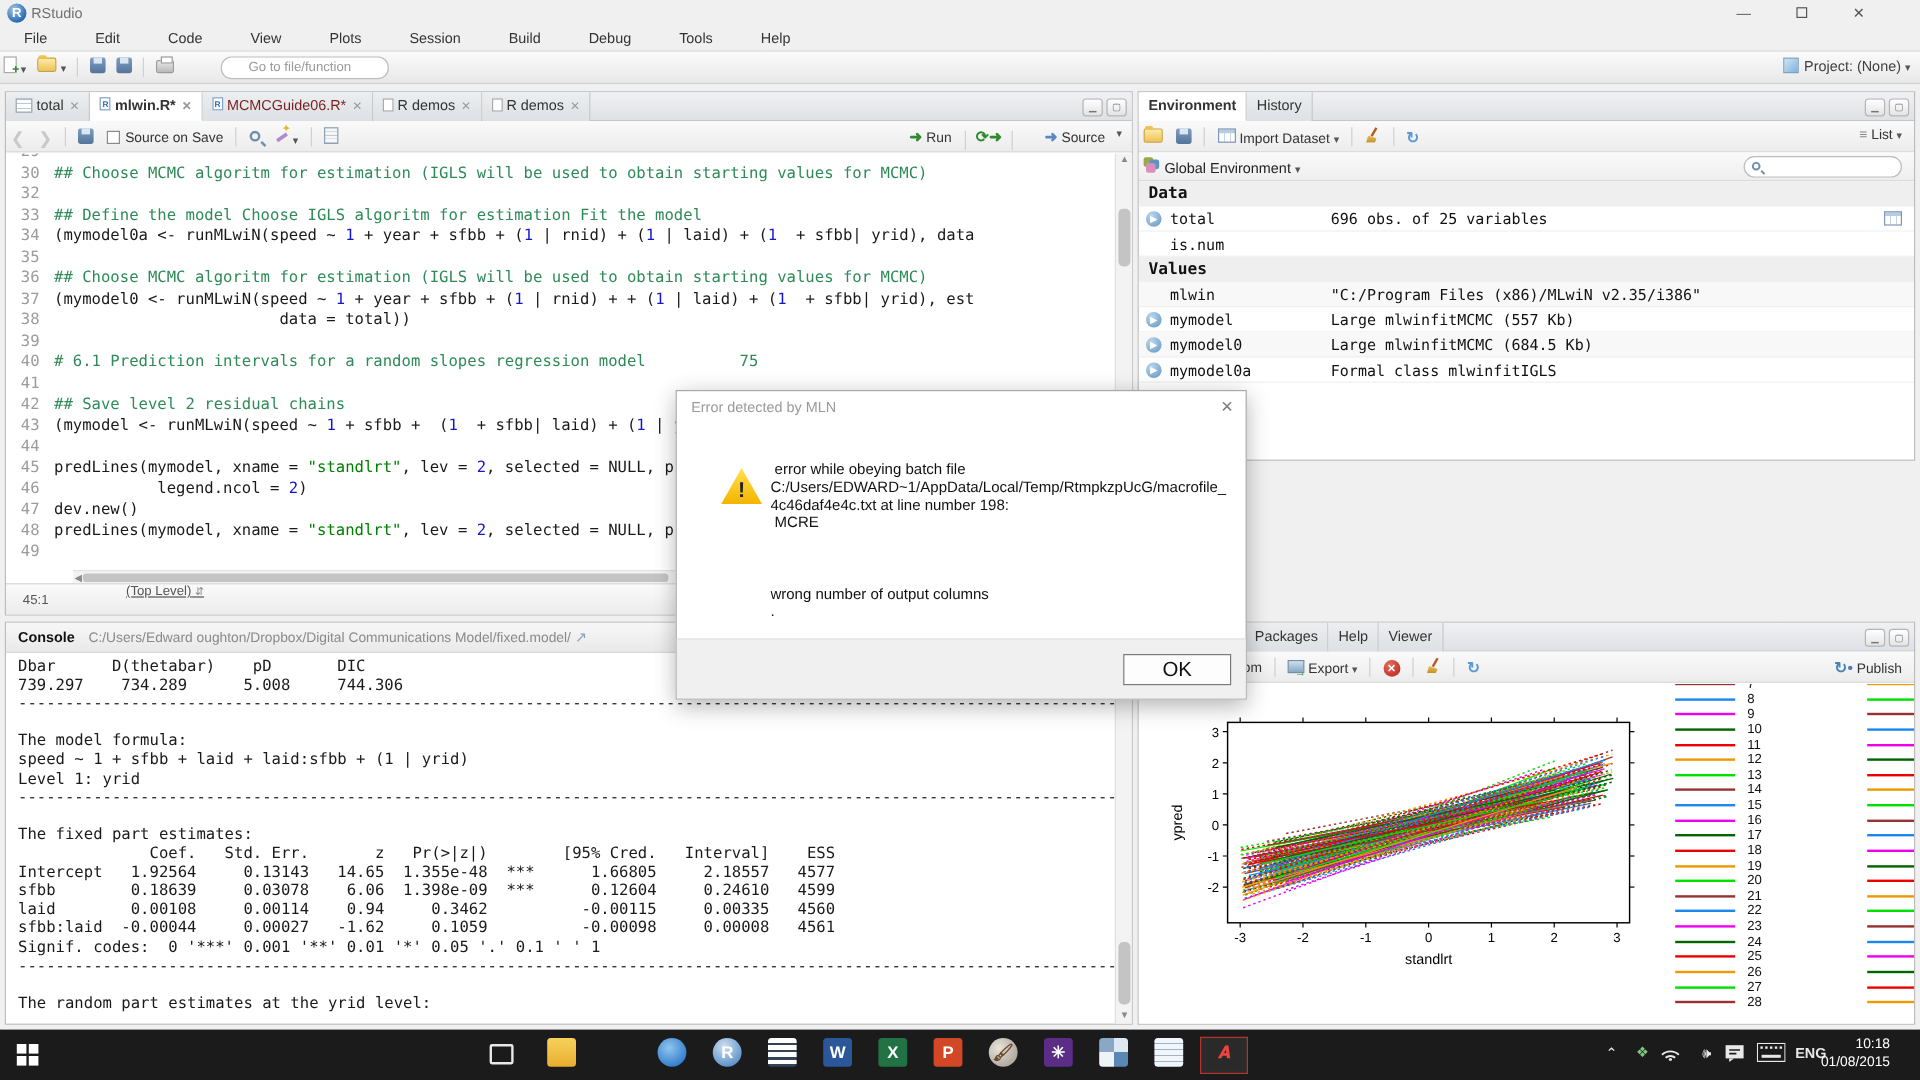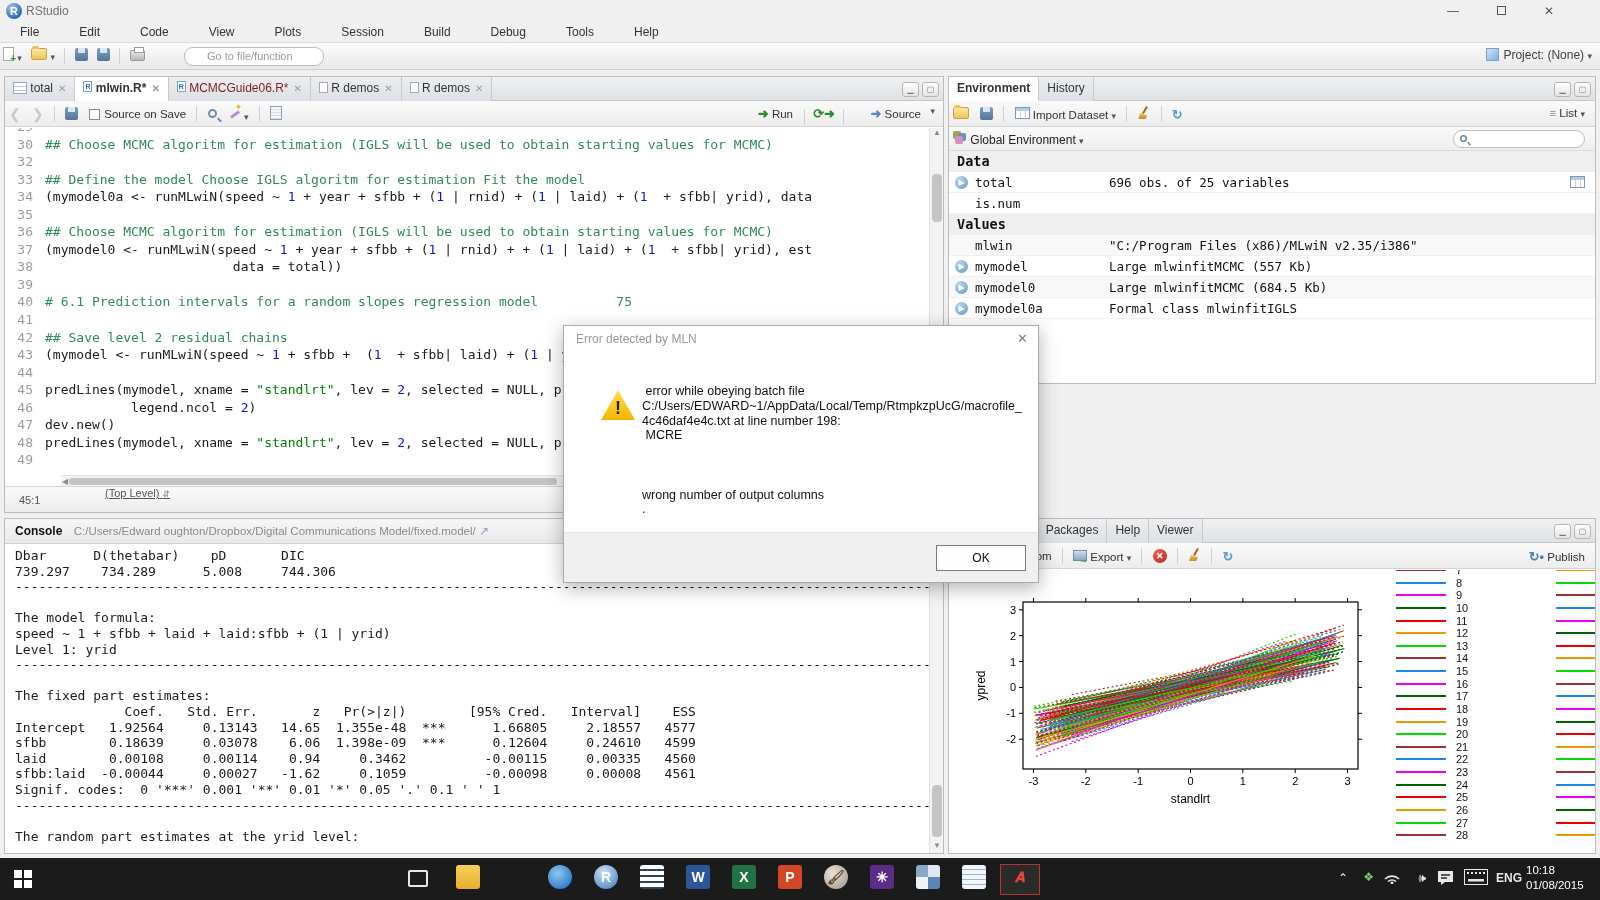--- a/index.html
+++ b/index.html
@@ -133,33 +133,33 @@
 
   
   #error-dialog { left:563px; top:325px; width:476px; height:258px; background:#fff; border:1px solid #a9a9a9; box-shadow:0 5px 18px rgba(0,0,0,.3); z-index:60; }
   #dlg-title { position:absolute; left:12px; top:6px; color:#9a9a9a; font-size:12px; }
   #dlg-close { position:absolute; right:10px; top:5px; color:#808080; font-size:13px; }
   #dlg-warn { position:absolute; left:37px; top:64px; width:34px; height:30px; background:linear-gradient(#ffe14d,#f4b400); clip-path:polygon(50% 0,100% 100%,0 100%); }
   #dlg-warn::after { content:"!"; position:absolute; left:0; right:0; bottom:1px; text-align:center; font-weight:bold; font-size:18px; color:#222; }
   #dlg-msg { position:absolute; left:78px; top:58px; width:380px; font-size:12.5px; color:#111; }
   #dlg-msg div { height:14.8px; line-height:14.8px; white-space:pre; overflow:hidden; }
   #dlg-footer { position:absolute; left:0; right:0; bottom:0; height:50px; background:#f0f0f0; border-top:1px solid #e2e2e2; }
-  #dlg-ok { position:absolute; right:12px; top:12px; width:90px; height:26px; background:#fdfdfd; border:1px solid #7a7a7a; font-size:12px; text-align:center; line-height:24px; color:#111; }
+  #dlg-ok { position:absolute; right:12px; top:12px; width:90px; height:26px; background:#fdfdfd; border:1px solid #7a7a7a; font-size:17px; text-align:center; line-height:24px; color:#111; }
 
   
   #taskbar { left:0; top:858px; width:1600px; height:42px; background:#1b1b1b; z-index:80; }
   #start-btn { position:absolute; left:14px; top:12px; width:18px; height:18px;
       background:linear-gradient(#fff,#fff) 0 0/8px 8px no-repeat, linear-gradient(#fff,#fff) 10px 0/8px 8px no-repeat,
                  linear-gradient(#fff,#fff) 0 10px/8px 8px no-repeat, linear-gradient(#fff,#fff) 10px 10px/8px 8px no-repeat; }
   #tb-search { position:absolute; left:88px; top:5px; width:300px; height:32px; background:#2d2d2d; border:1px solid #3c3c3c; color:#a8a8a8; font-size:13px; line-height:30px; padding-left:14px; }
   #taskview { position:absolute; left:408px; top:12px; width:20px; height:17px; border:2px solid #e8e8e8; border-radius:2px; }
   .tb-app { position:absolute; top:7px; width:40px; height:29px; text-align:center; }
   .tb-ico { display:inline-block; width:24px; height:24px; border-radius:3px; font-weight:bold; font-size:14px; color:#fff; line-height:24px; }
   .tray { position:absolute; top:0; height:42px; color:#e8e8e8; font-size:12px; }
-  .clock { position:absolute; right:4px; top:5px; width:70px; color:#fff; font-size:11.5px; line-height:15px; }
+  .clock { position:absolute; right:25px; top:5px; width:70px; text-align:right; color:#fff; font-size:11.5px; line-height:15px; }
 
   svg text { font-family:"Liberation Sans", sans-serif; }
 </style>
 </head>
 <body>
 
 <div class="abs" id="titlebar">
   <span class="rlogo">R</span>
   <span class="title">RStudio</span>
   <span class="winbtn" id="btn-min">—</span>

